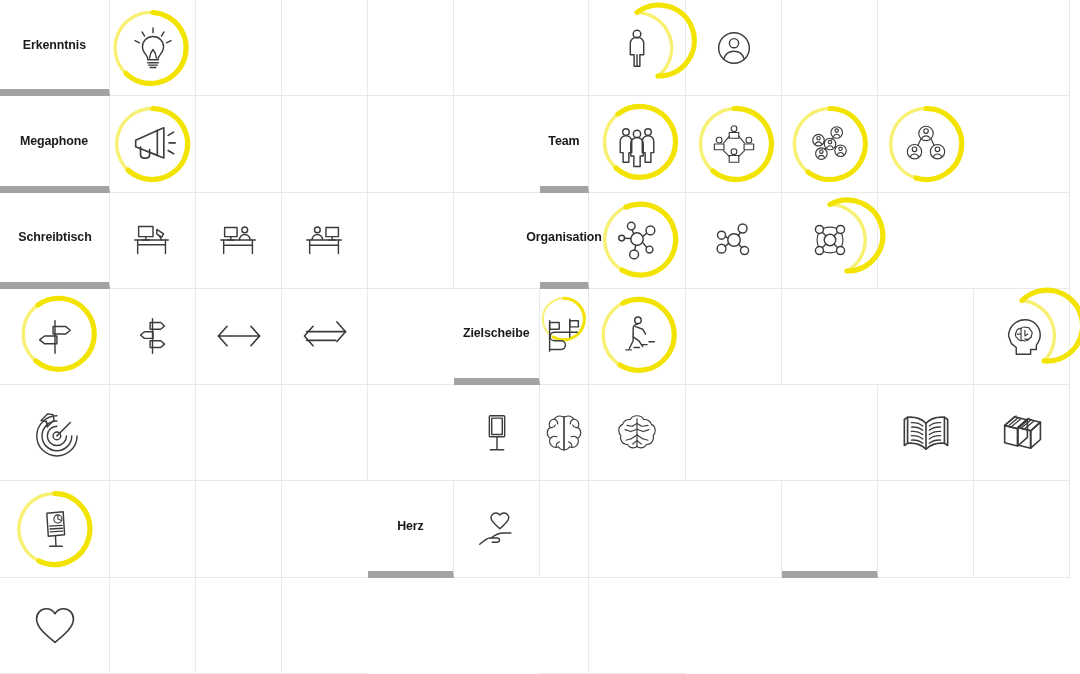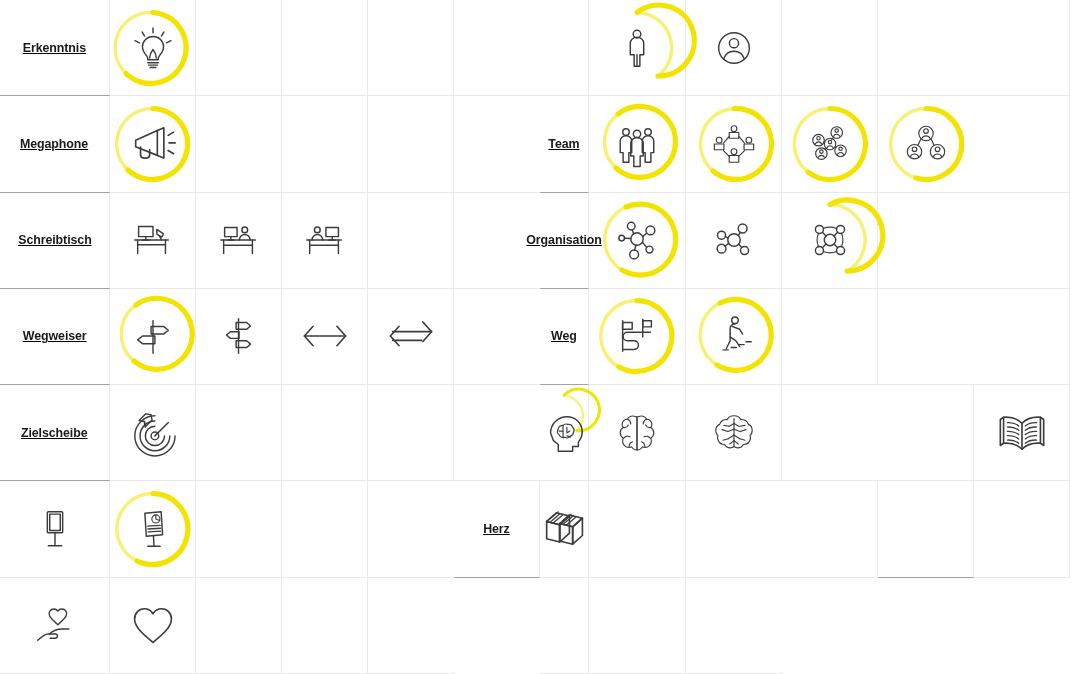--- a/index.html
+++ b/index.html
@@ -28,22 +28,21 @@
   .cell{
     position:relative;
     border-right:1px solid #e9e9ea;
     border-bottom:1px solid #e9e9ea;
     display:flex;align-items:center;justify-content:center;
     box-sizing:border-box;
   }
   .cell.lastcol{border-right:none;}
   .cell.labelcell{
     border-right:1px solid #e9e9ea;
-    border-bottom:1px solid #a3a3a3;
-    text-decoration:underline;
+    border-bottom:7px solid #a3a3a3;
   }
   .cell.spacer{border-right:1px solid #e9e9ea;border-bottom:1px solid #e9e9ea;}
   .rowlabel{
     font-size:13.5px;
     font-weight:bold;
     color:#1a1a1a;
     text-align:center;
     line-height:1.18;
     letter-spacing:-0.1px;
     font-stretch:condensed;
@@ -174,23 +173,20 @@
           <line class="st" x1="5" y1="24" x2="41" y2="24"></line>
           <line class="st" x1="8" y1="24" x2="8" y2="38"></line>
           <line class="st" x1="38" y1="24" x2="38" y2="38"></line>
           <line class="st" x1="8" y1="29.5" x2="38" y2="29.5"></line>
         </svg>
       </div>
     </div>
     <div class="cell"></div>
     <div class="cell lastcol"></div>
 
-    <div class="cell labelcell">
-      <div class="rowlabel">Wegweiser</div>
-    </div>
     <div class="cell">
       <div class="iconwrap">
         <svg class="ring" viewBox="0 0 82 82">
           <path class="ring-path" d="M24 10 A35.5 35.5 0 1 1 22 66"></path>
           <path class="ring-path2" d="M22 66 A35.5 35.5 0 0 1 24 10"></path>
         </svg>
         <svg class="glyph" viewBox="0 0 48 48">
           <path class="st" d="M22 14 h13 l5 4 l-5 4 H22 Z"></path>
           <path class="st" d="M26 24 h-13 l-5 4 l5 4 h13 Z"></path>
           <line class="st" x1="24" y1="8" x2="24" y2="42"></line>
@@ -501,23 +497,20 @@
           <line class="st" x1="16" y1="16" x2="19.8" y2="19.8"></line>
           <line class="st" x1="32" y1="16" x2="28.2" y2="19.8"></line>
           <line class="st" x1="16" y1="32" x2="19.8" y2="28.2"></line>
           <line class="st" x1="32" y1="32" x2="28.2" y2="28.2"></line>
         </svg>
       </div>
     </div>
     <div class="cell lastcol"></div>
 
     <div class="cell spacer"></div>
-    <div class="cell labelcell">
-      <div class="rowlabel">Weg</div>
-    </div>
     <div class="cell">
       <div class="iconwrap">
         <svg class="ring" viewBox="0 0 82 82">
           <path class="ring-path" d="M41 5.5 A35.5 35.5 0 1 1 23 72"></path>
           <path class="ring-path2" d="M23 72 A35.5 35.5 0 0 1 41 5.5"></path>
         </svg>
         <svg class="glyph" viewBox="0 0 48 48">
           <path class="st" d="M9 10 h10 v7 h-10 Z"></path>
           <line class="st" x1="9" y1="8" x2="9" y2="40"></line>
           <path class="st" d="M30 8 h9 v6.5 h-9 Z"></path>

